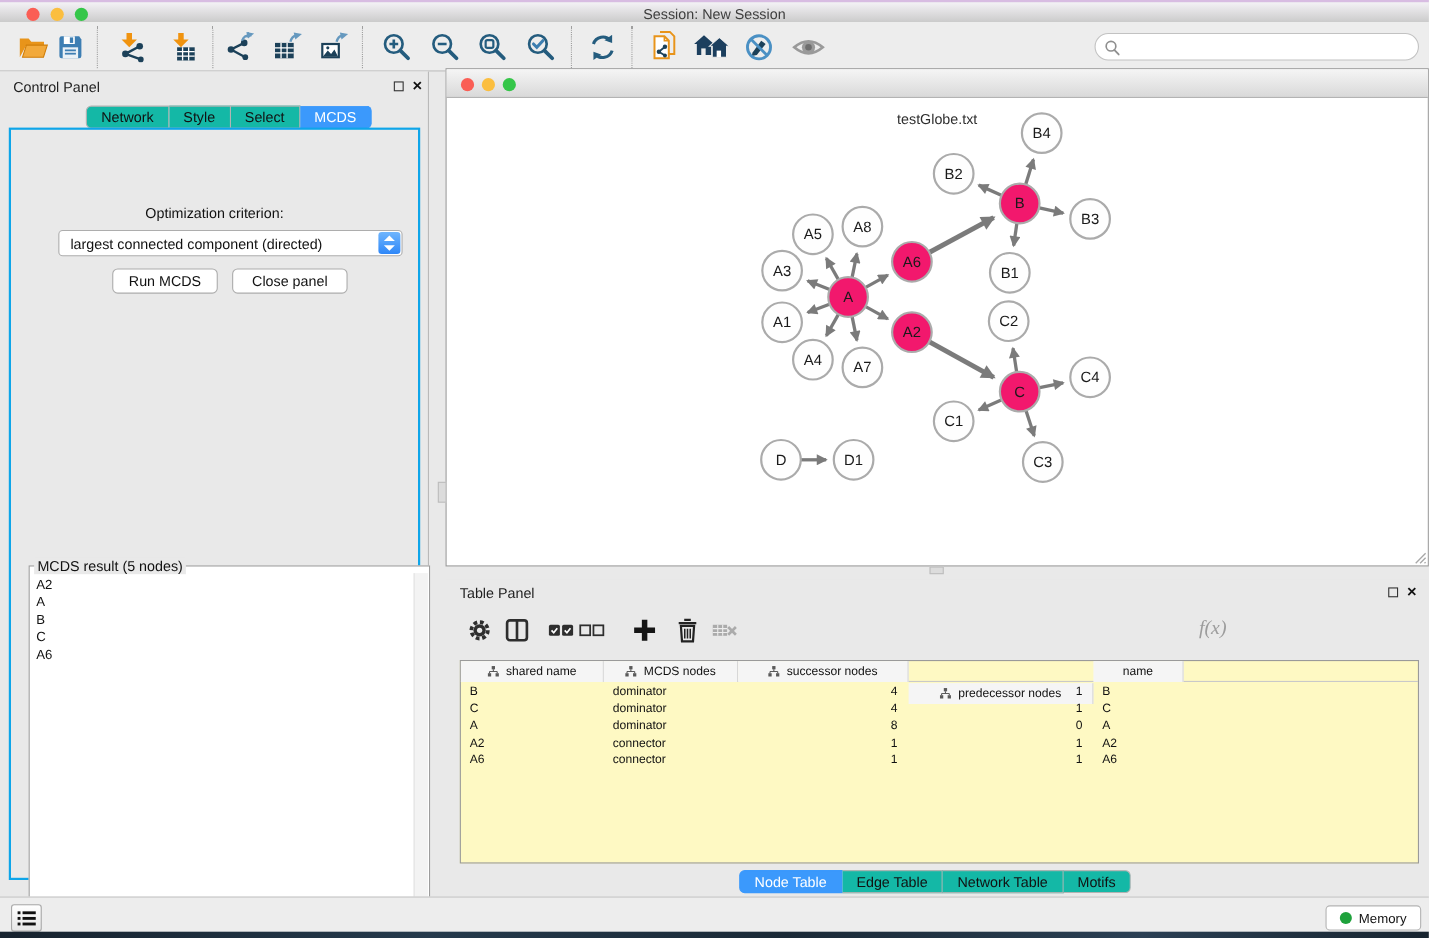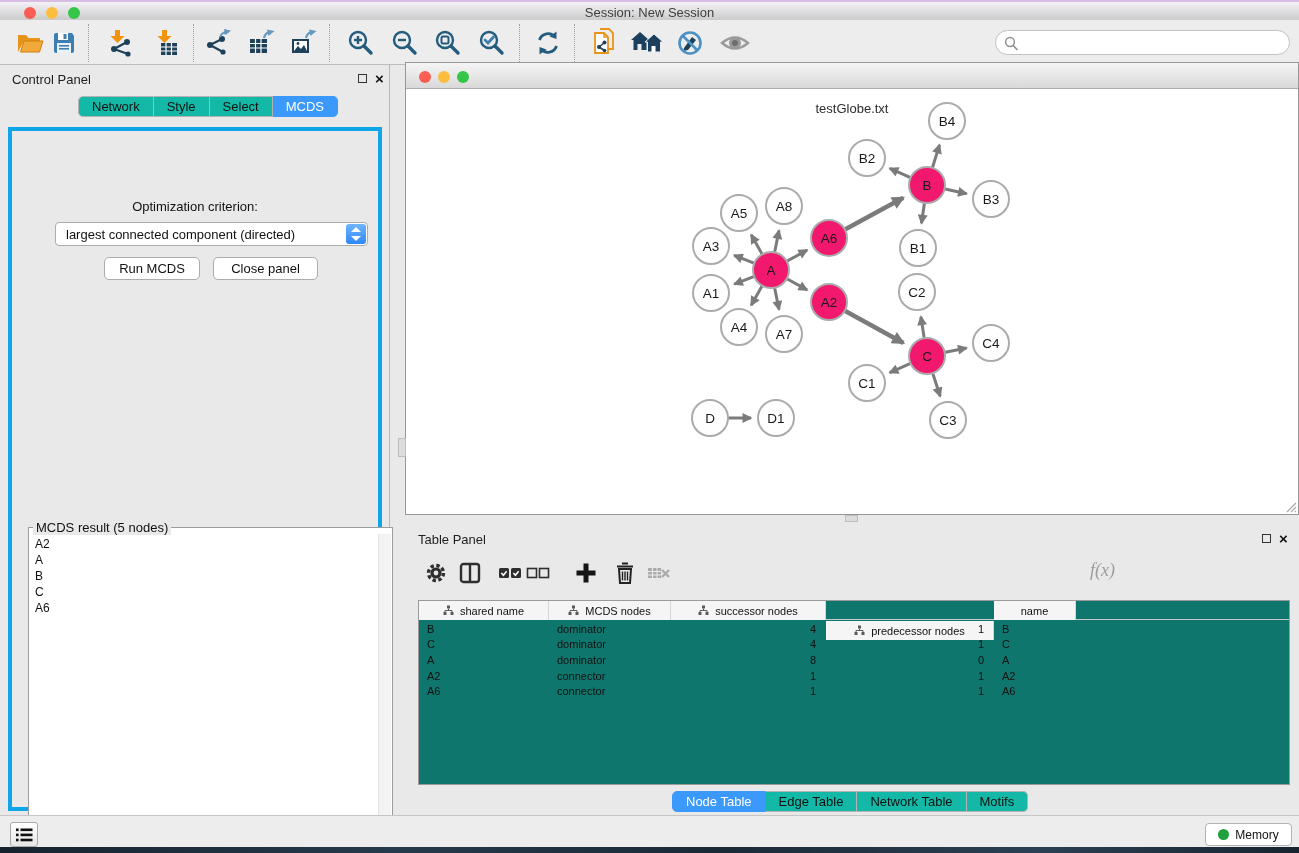--- a/index.html
+++ b/index.html
@@ -41,22 +41,22 @@
   .panel-title { font-size:13px; color:#1E1E1E; }
   .float-ic { width:9px; height:9px; border:1.5px solid #333; display:inline-block; }
   .close-ic { font-size:15px; font-weight:bold; color:#111; line-height:9px; }
   #cp-tabs { position:absolute; left:78px; top:31px; height:21px; display:flex; }
   .seg-tab { height:21px; line-height:20px; padding:0 13px; font-size:13px;
     background:#14b8a6; border:1px solid #B3B3B3; border-left:none; color:#111; }
   .seg-tab:first-child { border-left:1px solid #B3B3B3;
     border-radius:5px 0 0 5px; }
   .seg-tab:last-child { border-radius:0 5px 5px 0; }
   .seg-tab.active { background:#3B99FC; border-color:#3B99FC; color:#fff; }
-  #cp-inner { position:absolute; left:8px; top:62px; width:374px; height:684px;
-    border:4px solid #0ea5e9; }
+  #cp-inner { position:absolute; left:8px; top:51px; width:374px; height:684px;
+    border:2px solid #0ea5e9; }
   #opt-label { position:absolute; left:0; width:100%; top:68px; text-align:center;
     font-size:13px; color:#111; }
   #criterion-select { position:absolute; left:43px; top:91px; width:313px; height:24px;
     background:#fff; border:1px solid #ADADAD; border-radius:4px; }
   #criterion-select .val { position:absolute; left:10px; top:4px; font-size:13px; color:#111; }
   #criterion-select .stepper { position:absolute; right:1px; top:1px; width:20px; height:20px;
     background:linear-gradient(#6FB5FD,#2E87F8); border-radius:3px; }
   .chev { position:absolute; left:5px; width:0; height:0;
     border-left:5px solid transparent; border-right:5px solid transparent; }
   .chev.up { top:3px; border-bottom:5px solid #fff; }
@@ -96,21 +96,21 @@
     border:1px solid #BDBDBD; }
 
   
   #table-panel { left:405px; top:527px; width:894px; height:288px; background:#E9E9E9; }
   .tp-btn { position:absolute; top:29px; width:34px; height:34px;
     display:flex; align-items:center; justify-content:center; }
   #fx-label { position:absolute; left:685px; top:33px;
     font-family:"Liberation Serif","DejaVu Serif",serif; font-style:italic;
     font-size:18px; color:#9C9C9C; }
   #node-table { position:absolute; left:13px; top:73px; width:872px; height:185px;
-    background:#0f766e; border:1px solid #9A9A9A; }
+    background:#fef9c3; border:1px solid #9A9A9A; }
   #tbl-head { position:absolute; left:0; top:0; height:19px; width:100%;
     border-bottom:1px solid #C9C9C9; display:flex; }
   .th-cell { height:19px; background:#F5F5F5; border-right:1px solid #D7D7D7;
     display:flex; align-items:center; justify-content:center; gap:6px;
     font-size:11px; color:#111; }
   .th-cell svg { flex:0 0 auto; }
   #tbl-body { position:absolute; left:0; top:20px; width:100%; }
   .t-row { display:flex; height:15.6px; align-items:center; font-size:11px; color:#111; }
   .t-cell { overflow:hidden; white-space:nowrap; }
   #bottom-tabs { position:absolute; left:267px; top:264px; height:21px; display:flex; }

